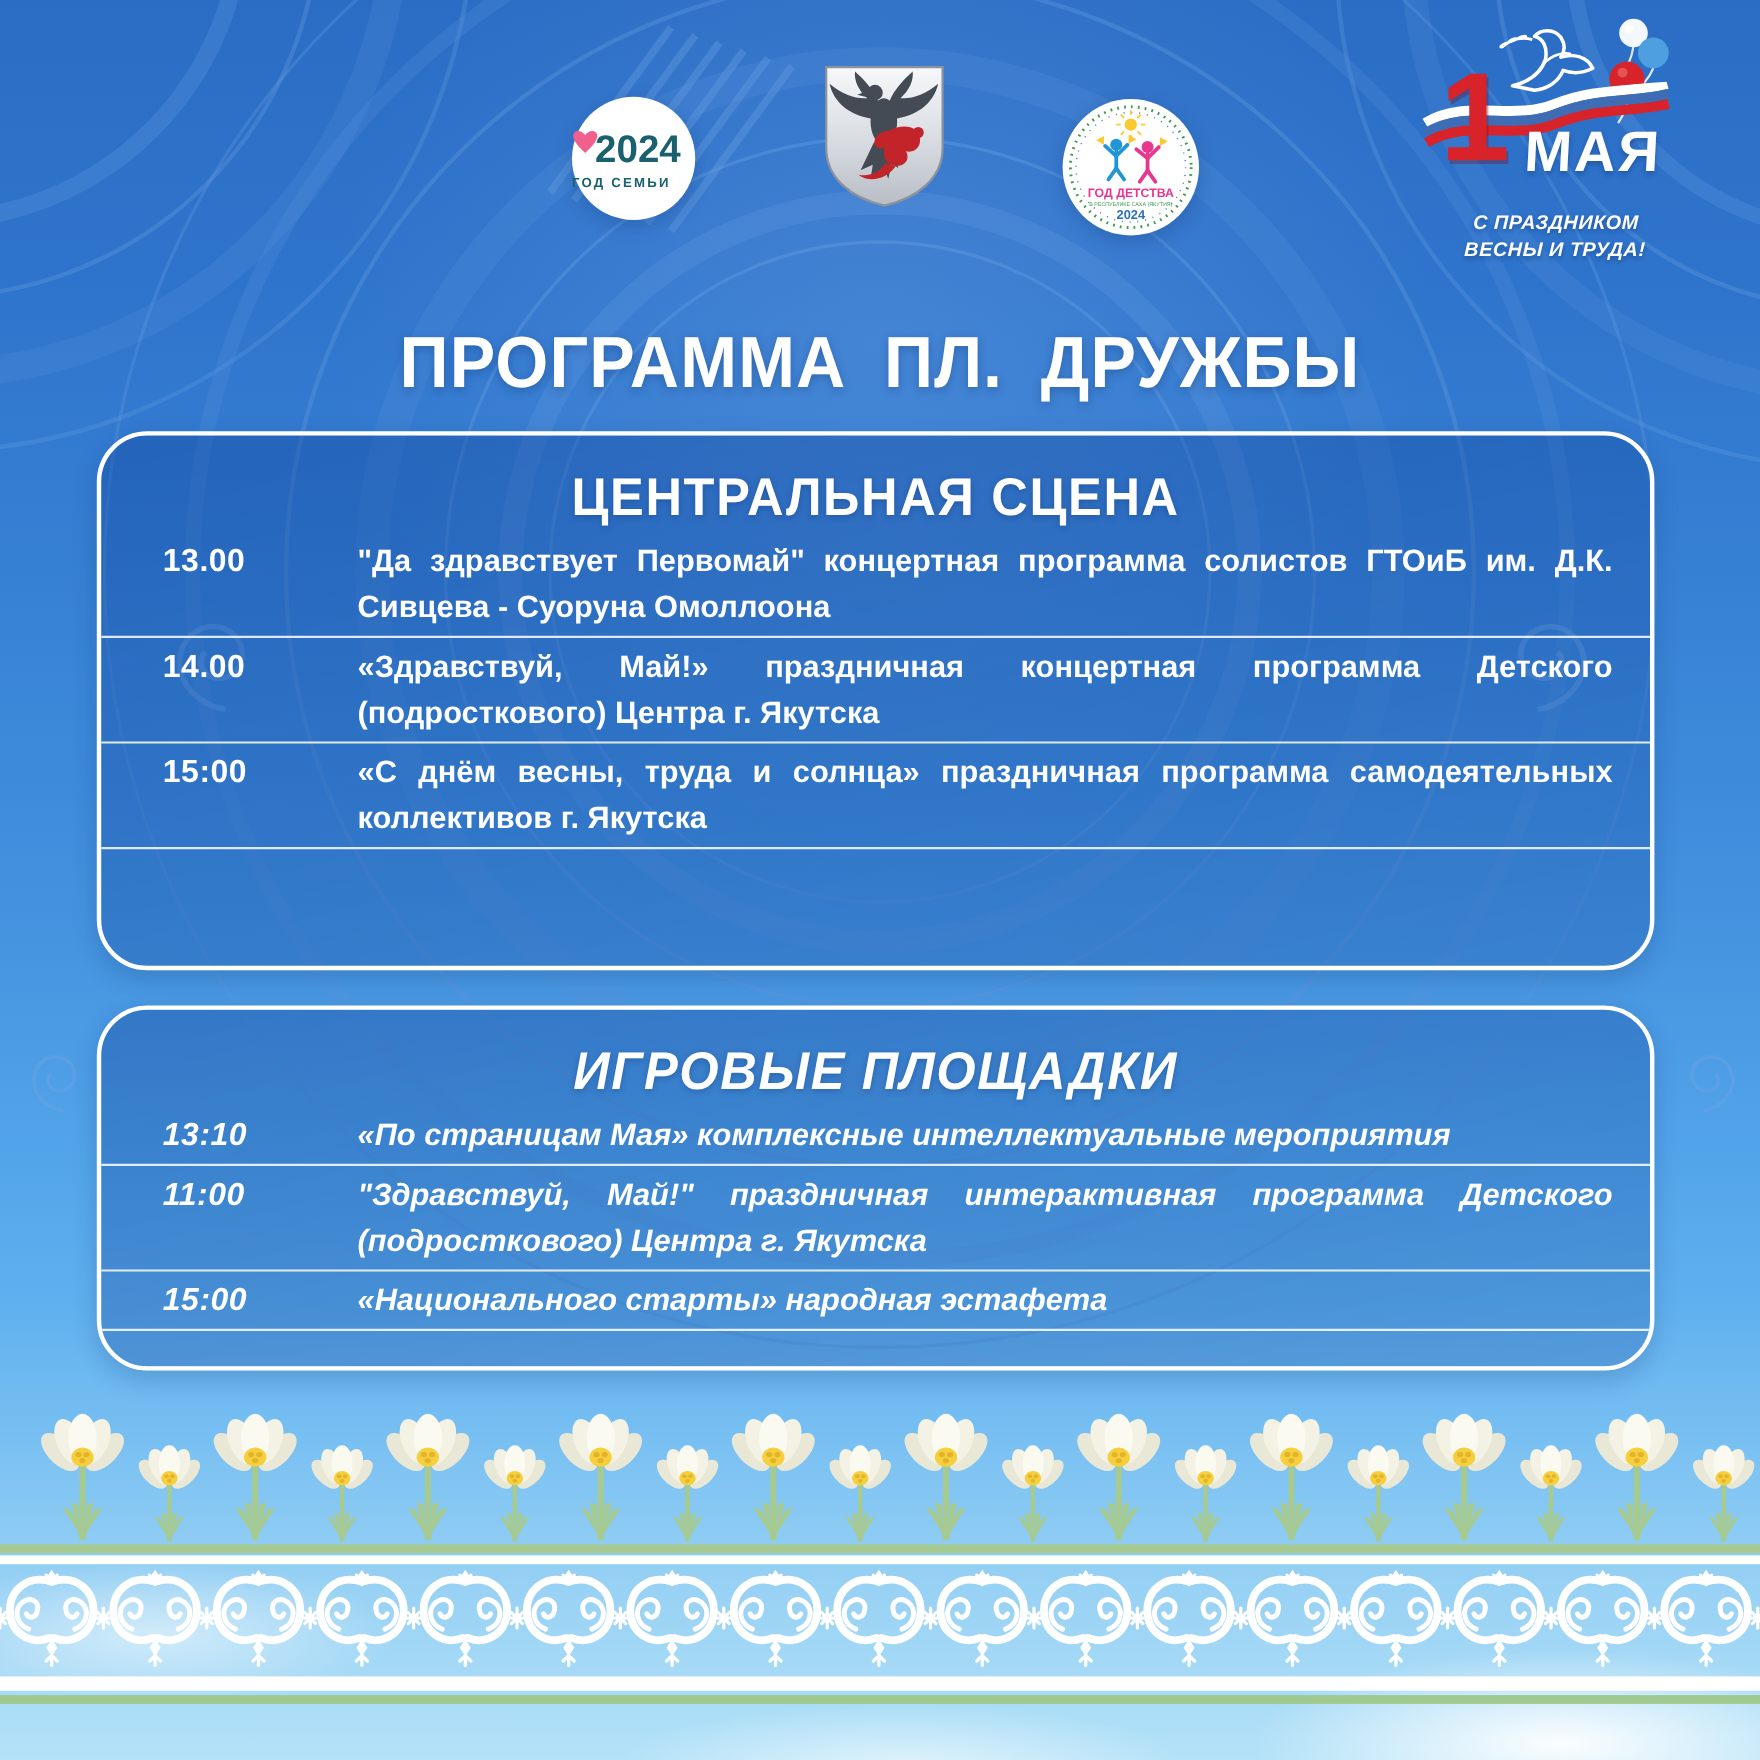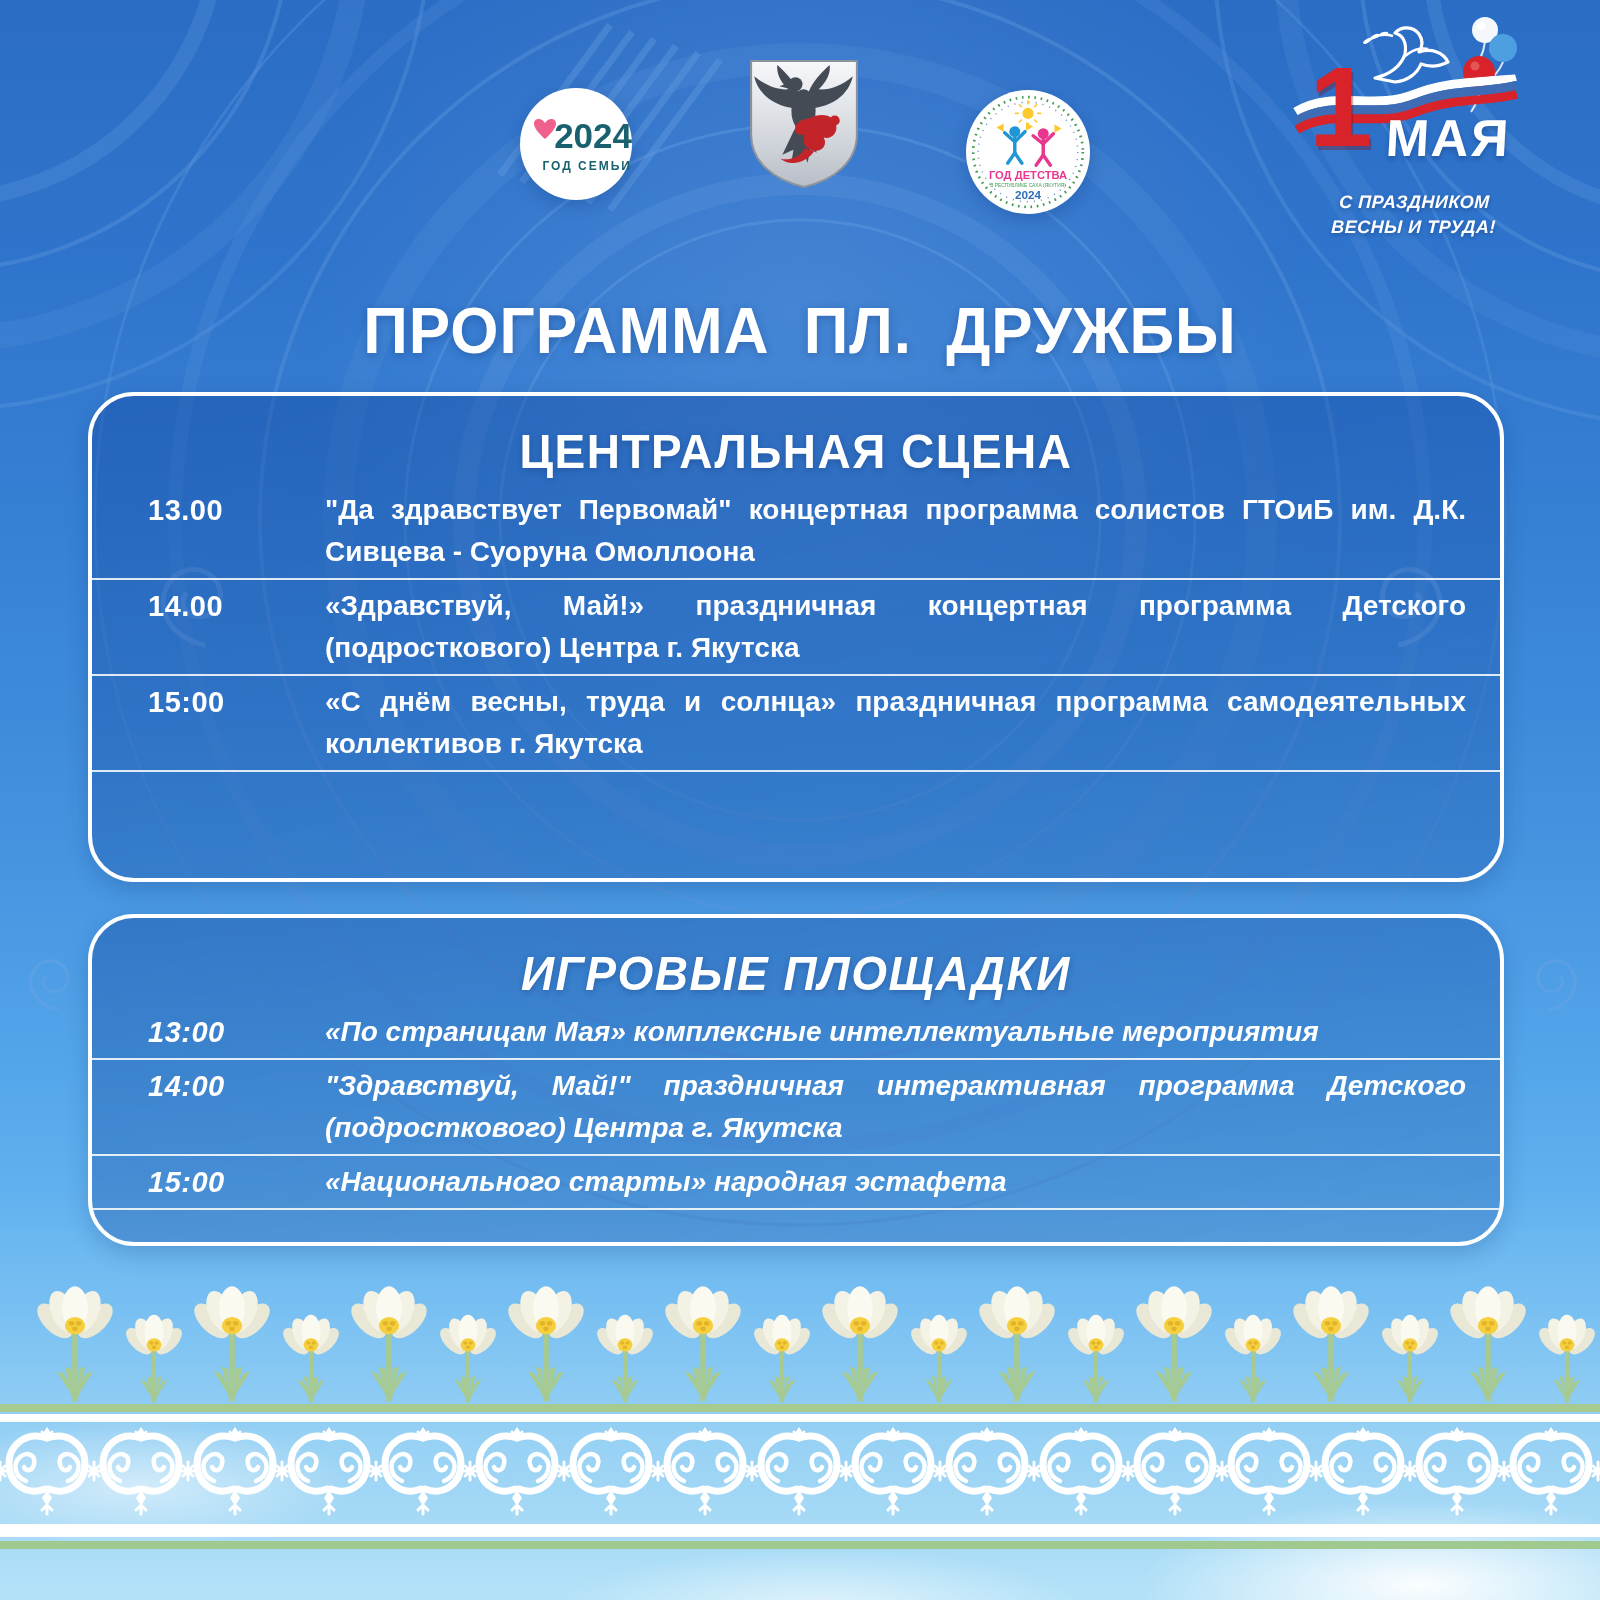--- a/index.html
+++ b/index.html
@@ -12,21 +12,21 @@
   .cloud{position:absolute;background:radial-gradient(closest-side,rgba(255,255,255,.95),rgba(255,255,255,0));}
   .cloud.c1{left:1140px;top:1500px;width:560px;height:170px;}
   .cloud.c2{left:-80px;top:1420px;width:440px;height:130px;opacity:.55;}
   .cloud.c3{left:560px;top:1550px;width:520px;height:110px;opacity:.6;}
 
   .content{position:absolute;inset:0;z-index:2;}
 
   
   .logo-circle{position:absolute;background:#fff;border-radius:50%;
     box-shadow:0 5px 16px rgba(15,55,120,.28);display:flex;flex-direction:column;
-    align-items:flex-end;justify-content:center;}
+    align-items:flex-start;justify-content:center;}
   .logo-family{left:520px;top:88px;width:112px;height:112px;}
   .family-line{display:flex;align-items:center;}
   .family-heart{margin-right:-3px;transform:translateY(-7px);}
   .family-year{font-size:35px;font-weight:bold;color:#19616f;letter-spacing:0;}
   .family-label{font-size:12px;font-weight:bold;color:#19616f;letter-spacing:2px;margin-top:3px;}
   .coat{position:absolute;left:746px;top:56px;width:116px;height:136px;}
   .logo-childhood{left:966px;top:90px;width:124px;height:124px;}
   .logo-childhood svg{position:absolute;inset:0;}
 
   
@@ -242,25 +242,25 @@
         <span class="time">15:00</span>
         <p class="desc">«С днём весны, труда и солнца» праздничная программа самодеятельных коллективов г. Якутска</p>
       </div>
       <div class="event">
       </div>
     </section>
 
     <section class="panel panel-2">
       <h2>ИГРОВЫЕ ПЛОЩАДКИ</h2>
       <div class="event divided">
-        <span class="time">13:00</span>
+        <span class="time">13:10</span>
         <p class="desc">«По страницам Мая» комплексные интеллектуальные мероприятия</p>
       </div>
       <div class="event divided">
-        <span class="time">14:00</span>
+        <span class="time">11:00</span>
         <p class="desc">"Здравствуй, Май!" праздничная интерактивная программа Детского (подросткового) Центра г. Якутска</p>
       </div>
       <div class="event divided">
         <span class="time">15:00</span>
         <p class="desc">«Национального старты» народная эстафета</p>
       </div>
     </section>
 
     <div class="flower-row">
         <div class="flower" style="left: 29px;"><svg viewBox="0 0 100 160" preserveAspectRatio="none" width="92" height="126">

